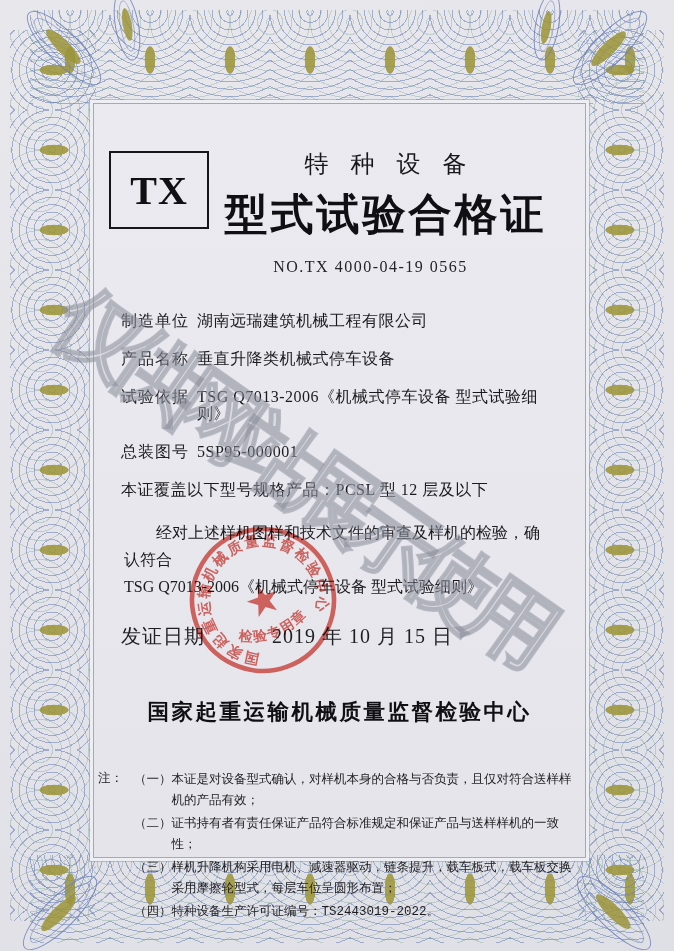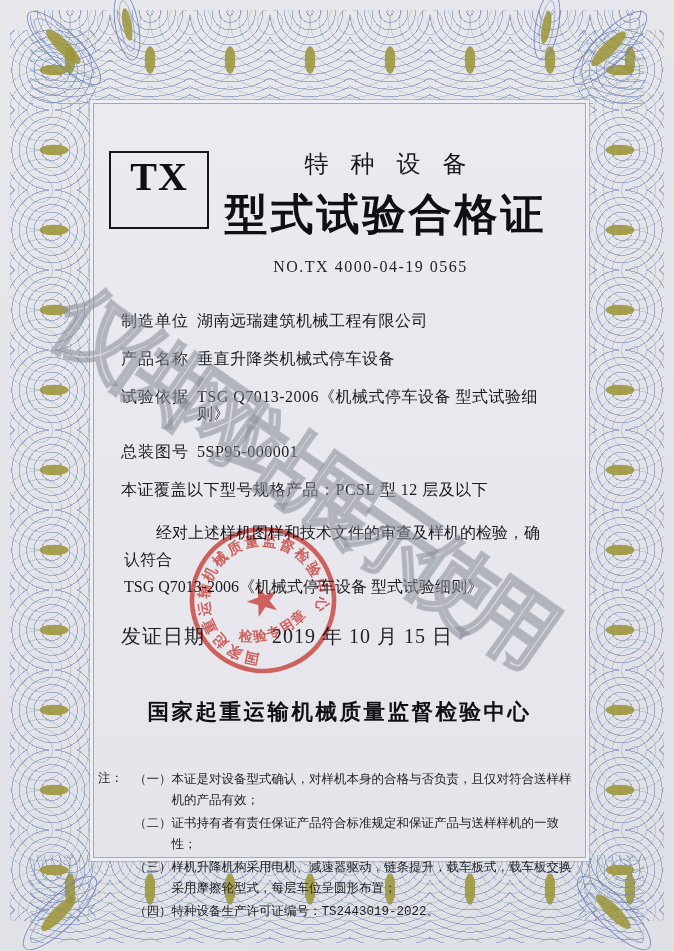--- a/index.html
+++ b/index.html
@@ -55,21 +55,21 @@
   
   .panel{
     position:absolute;z-index:2;left:93px;top:103px;width:493px;height:755px;
     background:linear-gradient(180deg,#eaeaf0 0%,#e7e7ed 60%,#e4e4ea 100%);
     border:1px solid rgba(132,147,196,.75);
     box-shadow:0 0 0 3px rgba(240,241,246,.95), 0 0 0 4px rgba(132,147,196,.5);
     box-sizing:border-box;
   }
   .tx-badge{
     position:absolute;left:15px;top:47px;width:96px;height:74px;
-    border:2px solid #15151a;display:flex;align-items:flex-start;justify-content:center;
+    border:2px solid #15151a;display:flex;align-items:center;justify-content:center;
     font-size:40px;font-weight:700;letter-spacing:1px;color:#101014;
   }
   .titles{margin-top:44px;margin-left:92px;text-align:center;}
   .title-top{font-size:24px;letter-spacing:22px;text-indent:22px;color:#17171b;}
   .title-main{font-size:43px;font-weight:700;letter-spacing:3px;line-height:54px;color:#101014;margin-top:8px;}
   .cert-no{margin-top:16px;margin-left:62px;text-align:center;font-size:16px;letter-spacing:1.5px;color:#242428;}
   .fields{margin:36px 24px 0 27px;}
   .field-row{display:flex;margin-bottom:21px;font-size:16px;line-height:17px;}
   .flabel{flex:0 0 76px;letter-spacing:1px;color:#222227;font-family:Liberation Serif, serif;}
   .fvalue{flex:1;color:#1b1b1f;letter-spacing:.5px;}

